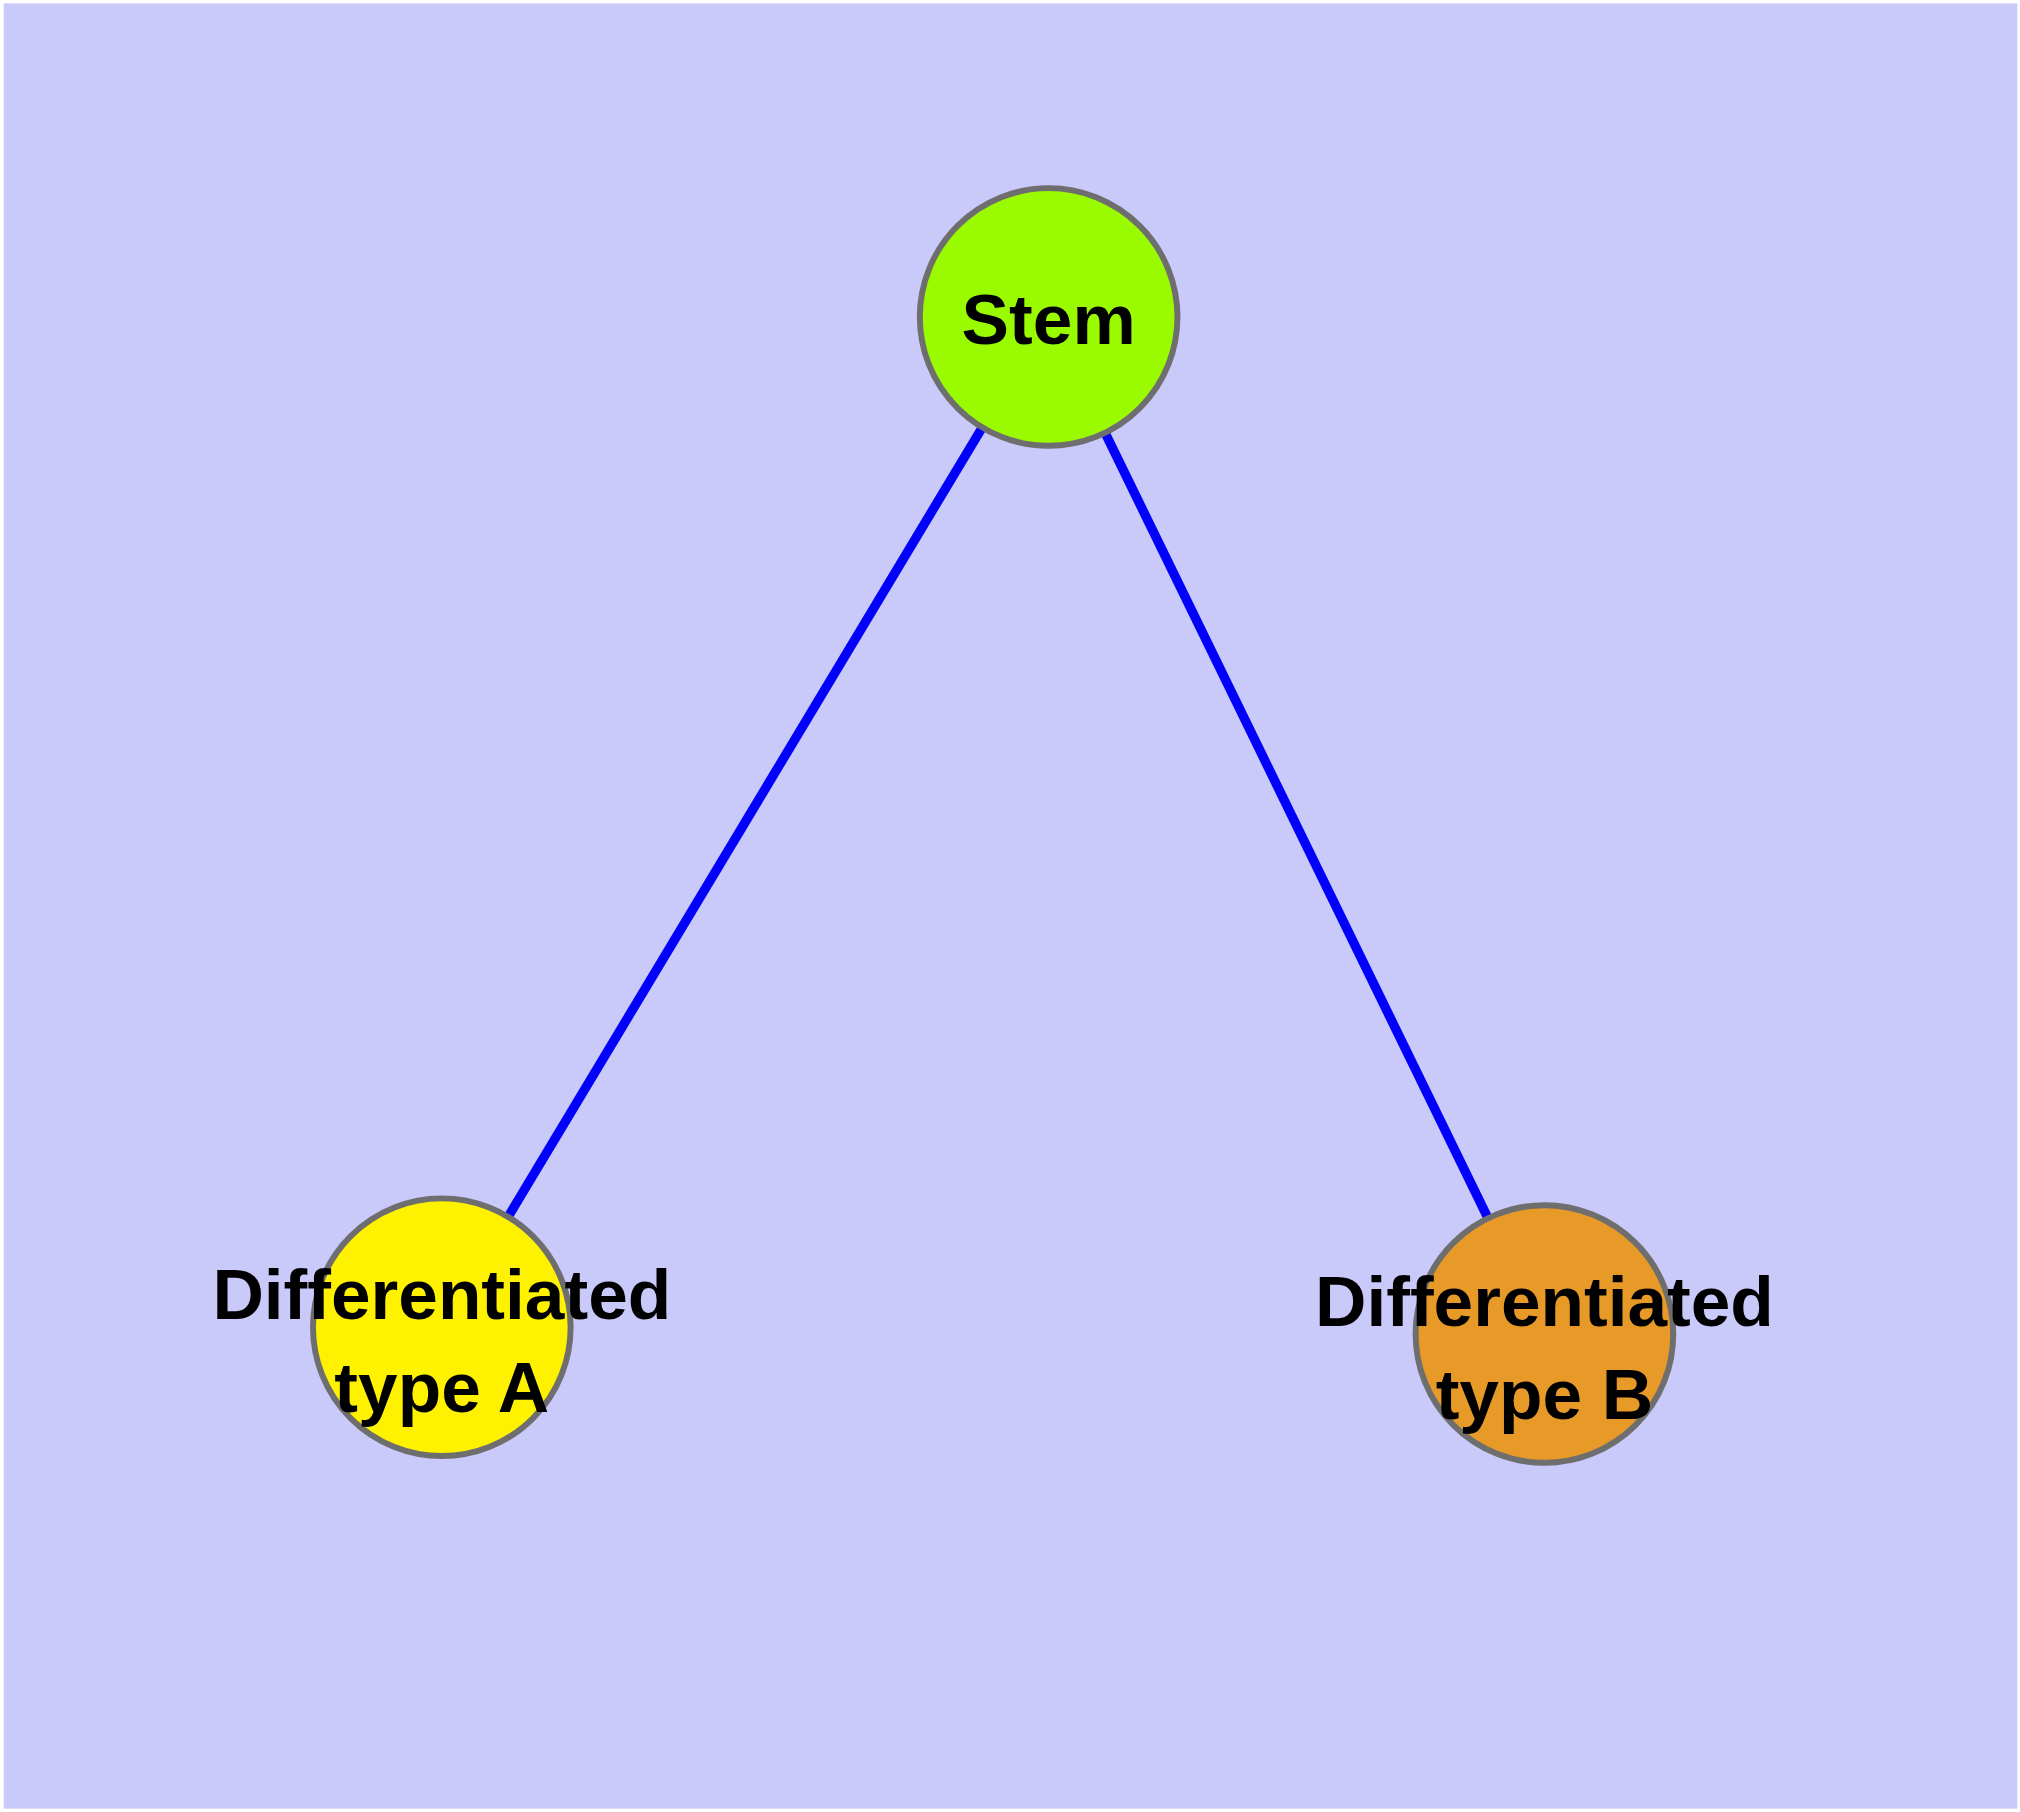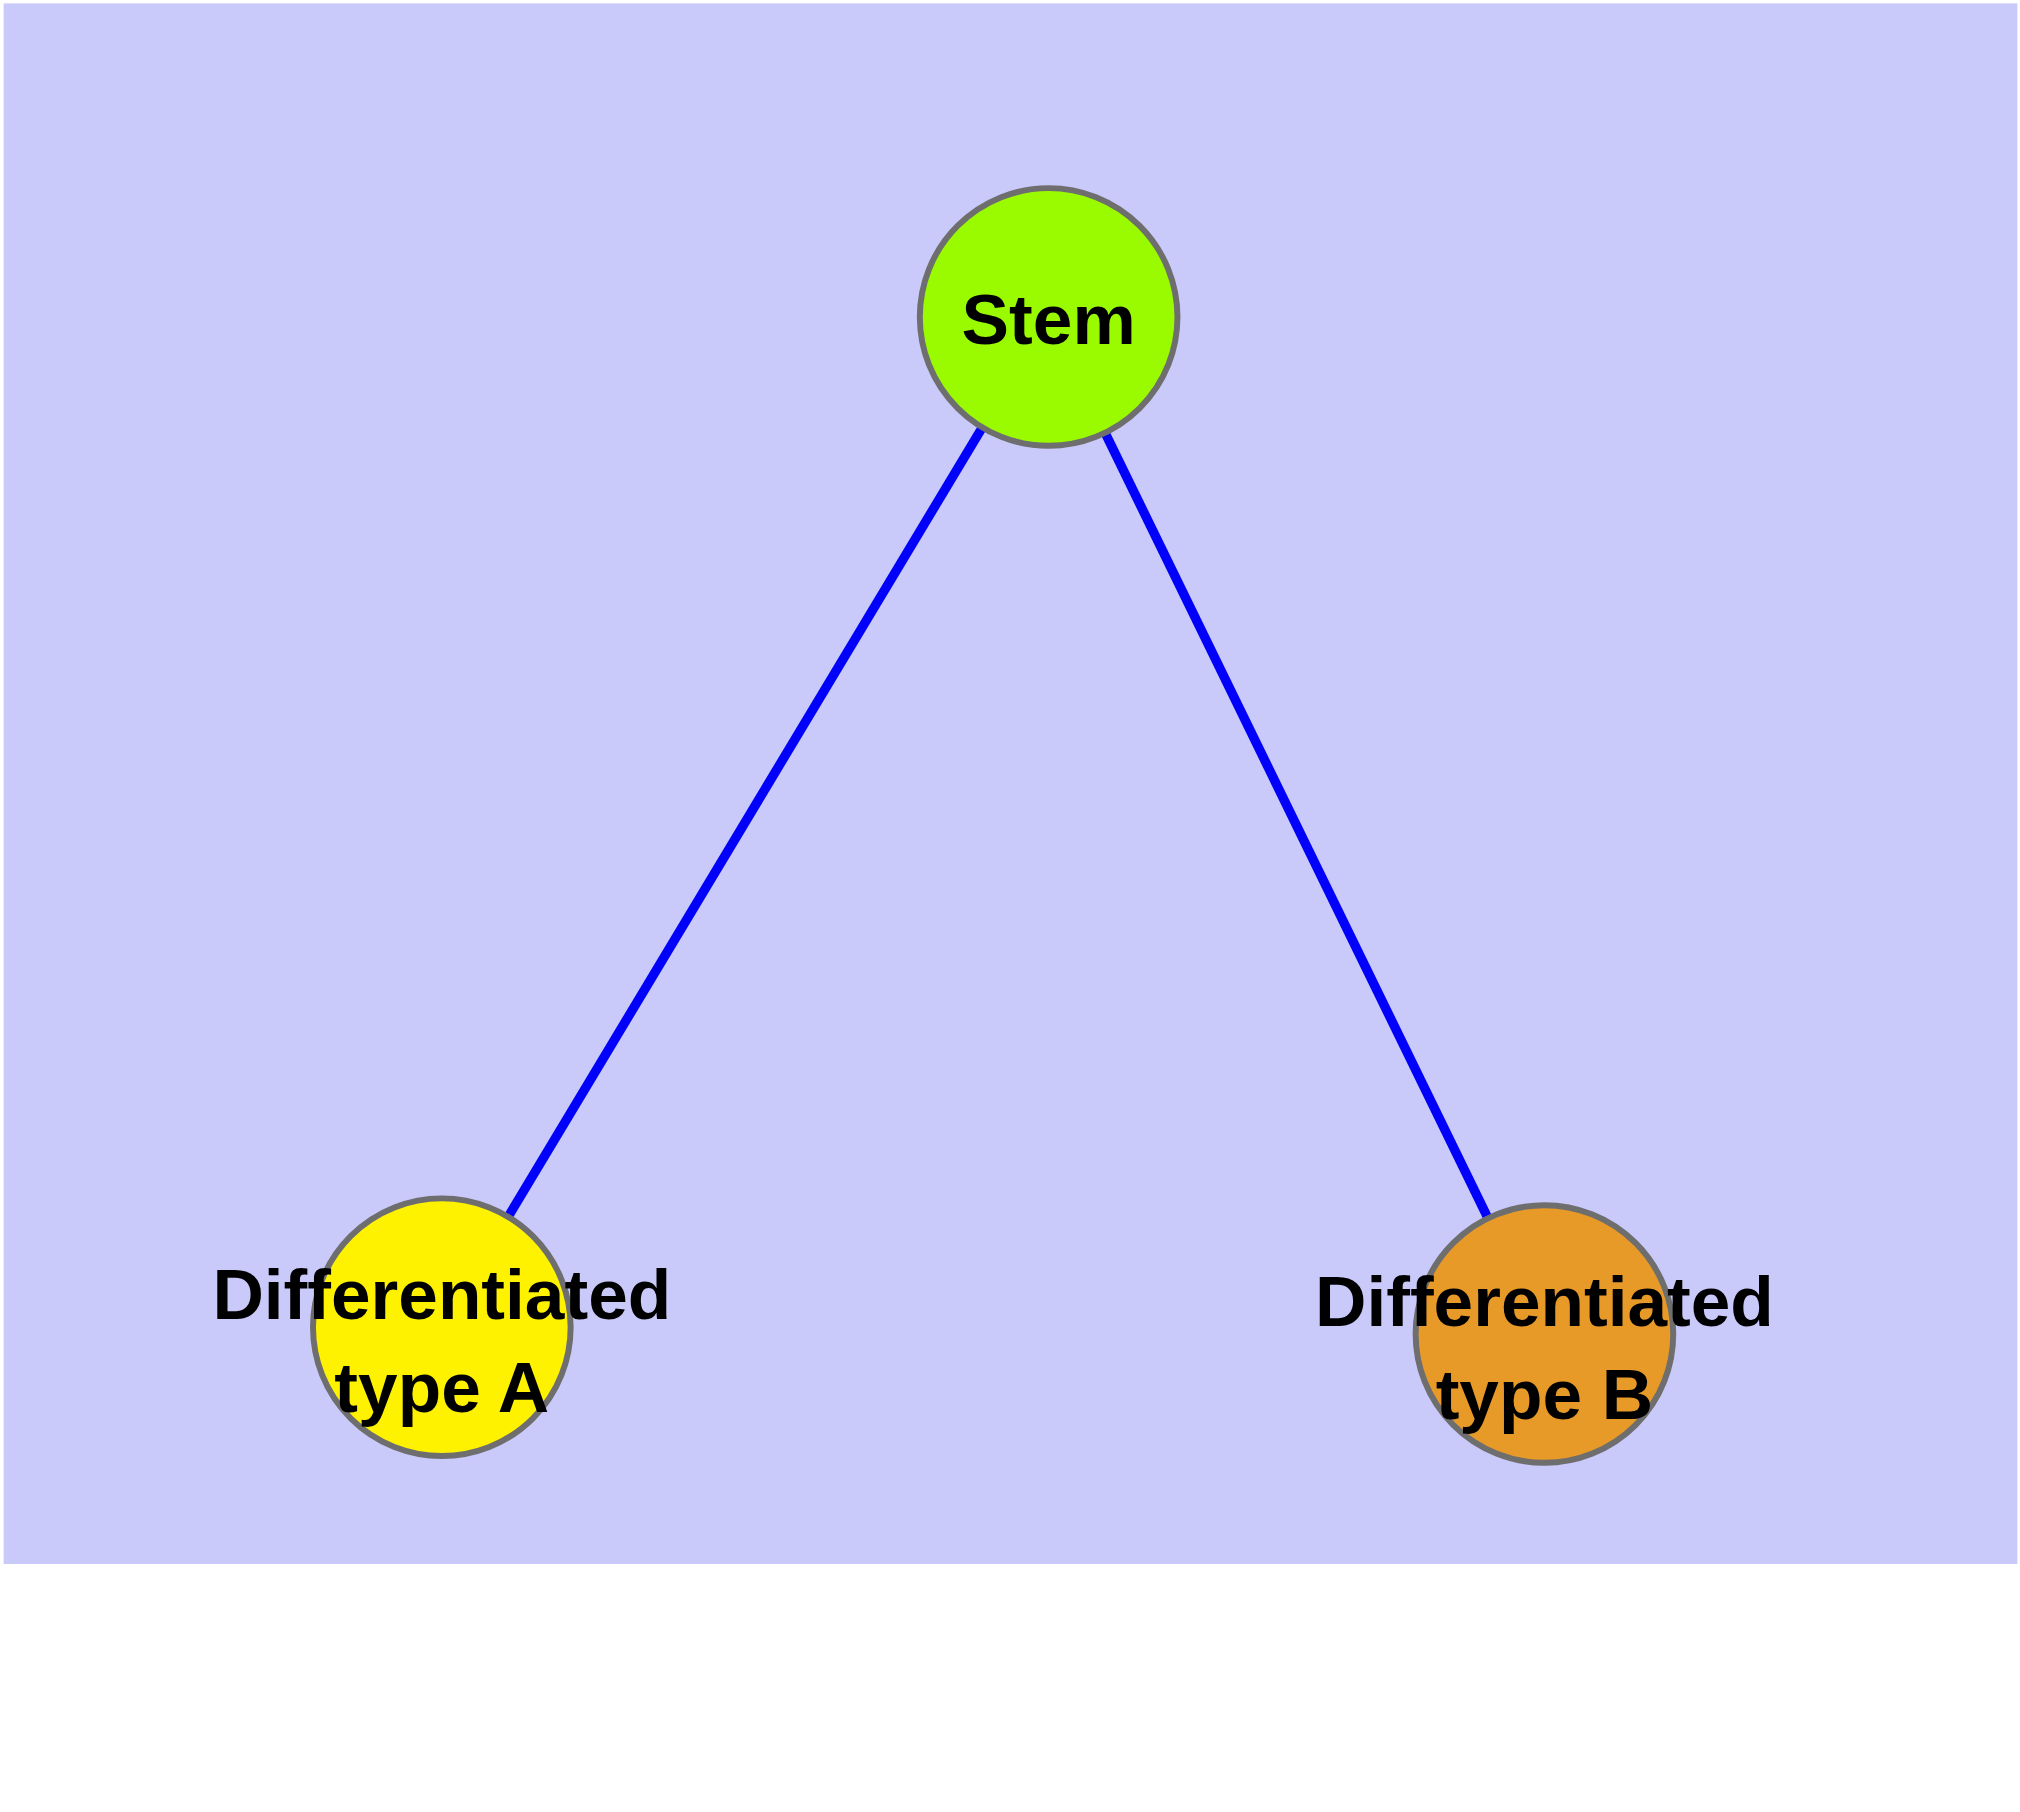--- a/index.html
+++ b/index.html
@@ -3,21 +3,21 @@
 <meta charset="utf-8">
 <style>
   html, body {
     margin: 0;
     padding: 0;
     background: #ffffff;
   }
   .stage {
     position: relative;
     width: 2021px;
-    height: 1564px;
+    height: 1812px;
   }
   svg {
     display: block;
   }
   .node-label {
     font-family: "Liberation Sans", "DejaVu Sans", sans-serif;
     font-weight: bold;
     font-size: 84px;
     fill: #000000;
     text-anchor: middle;

